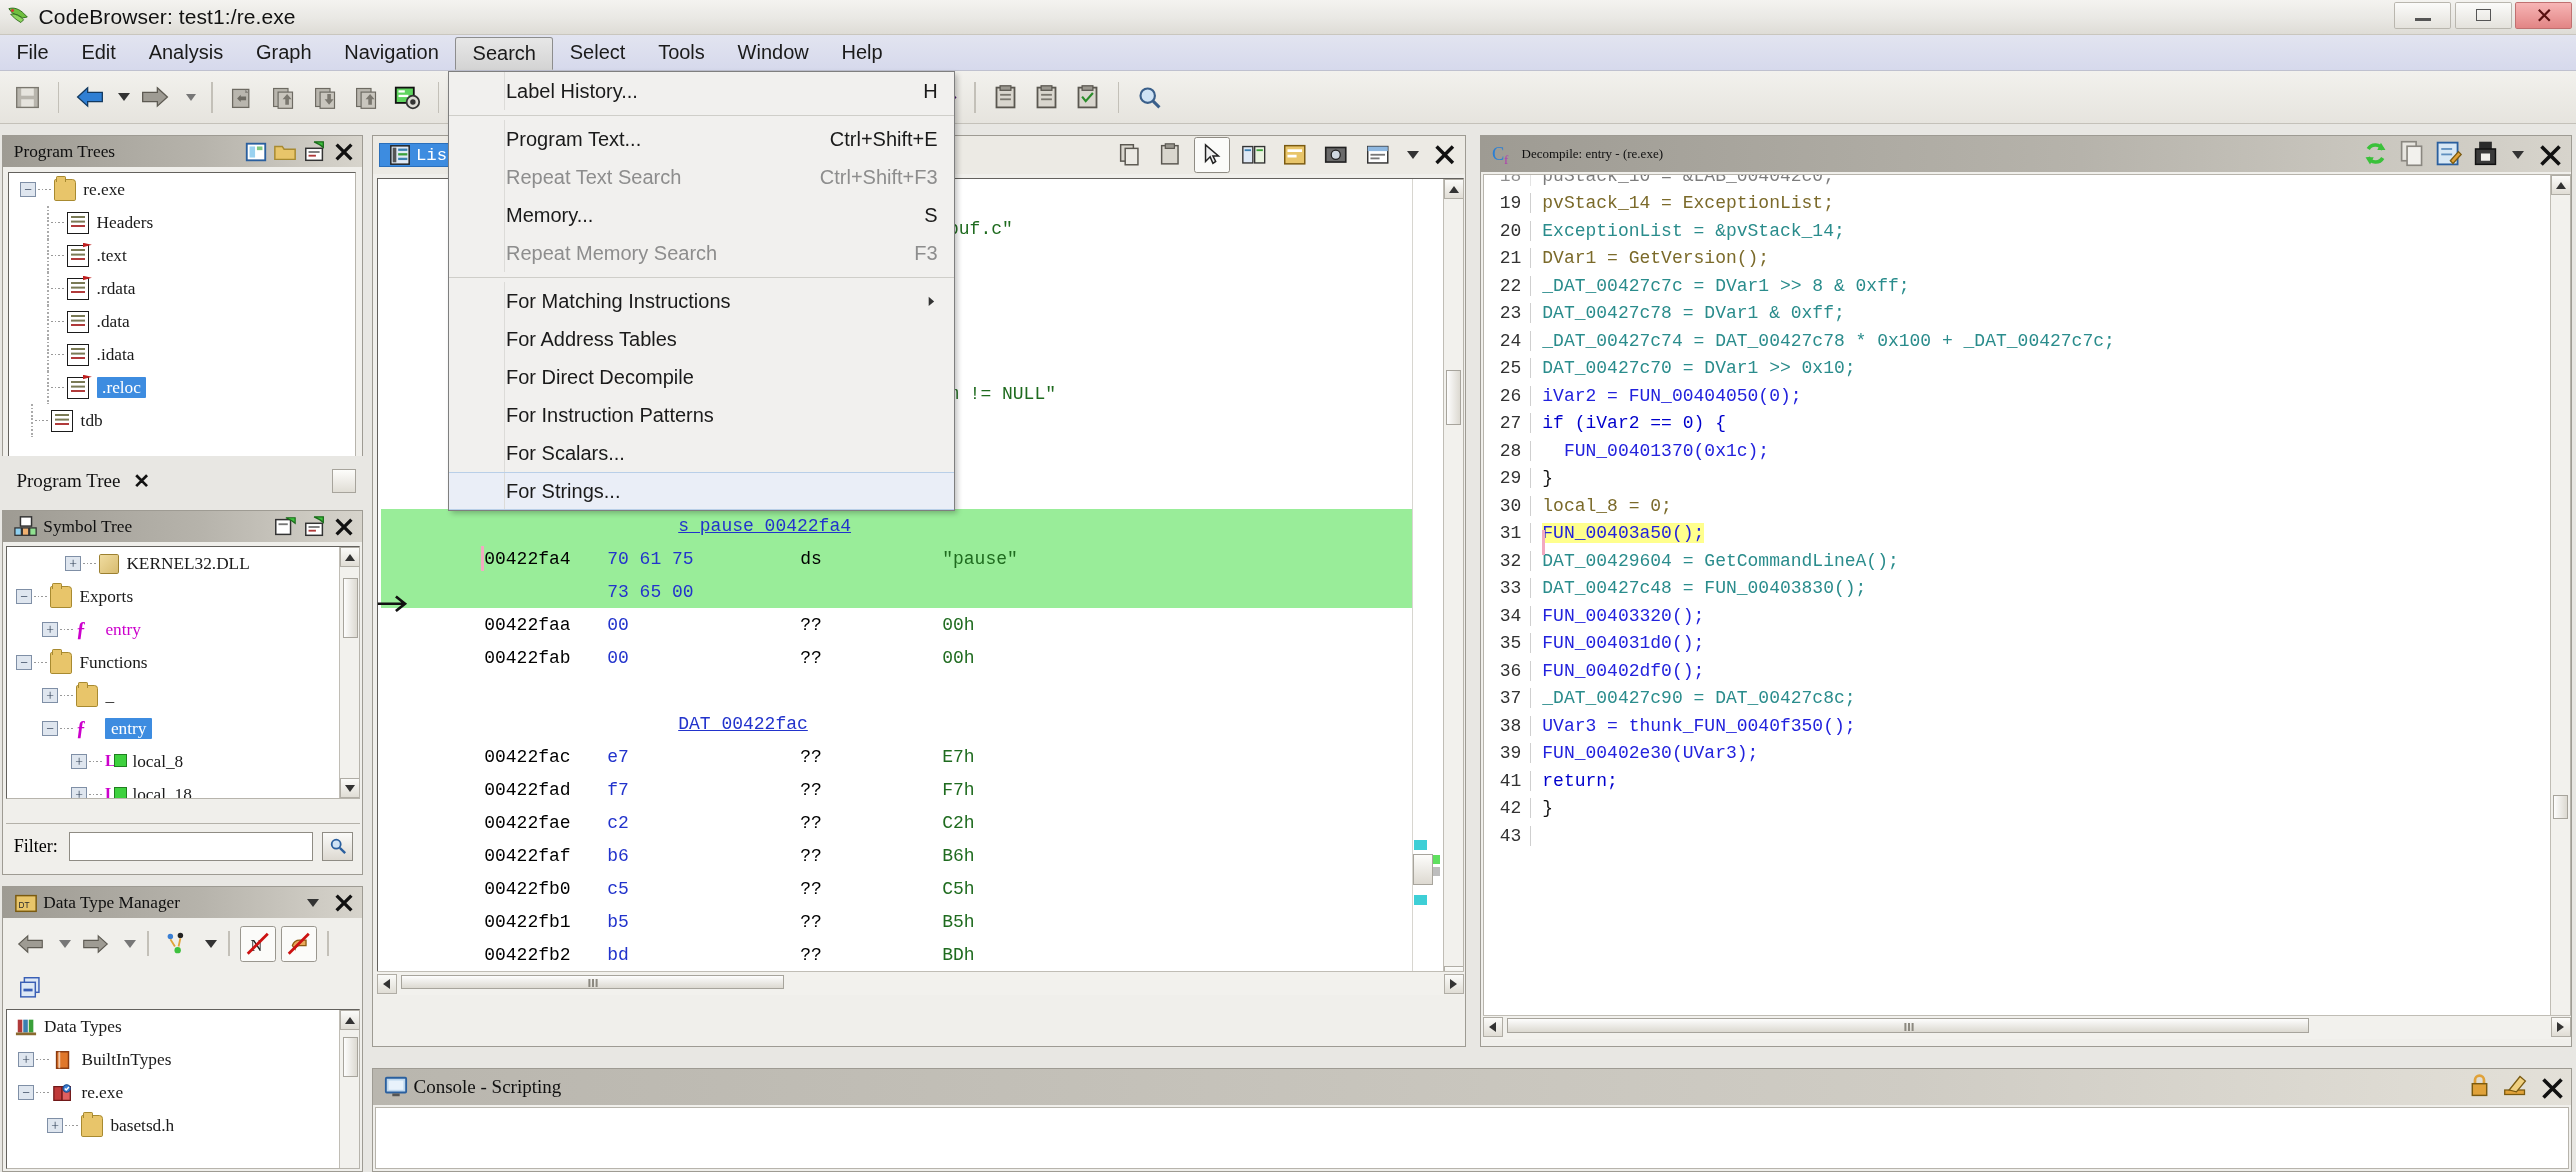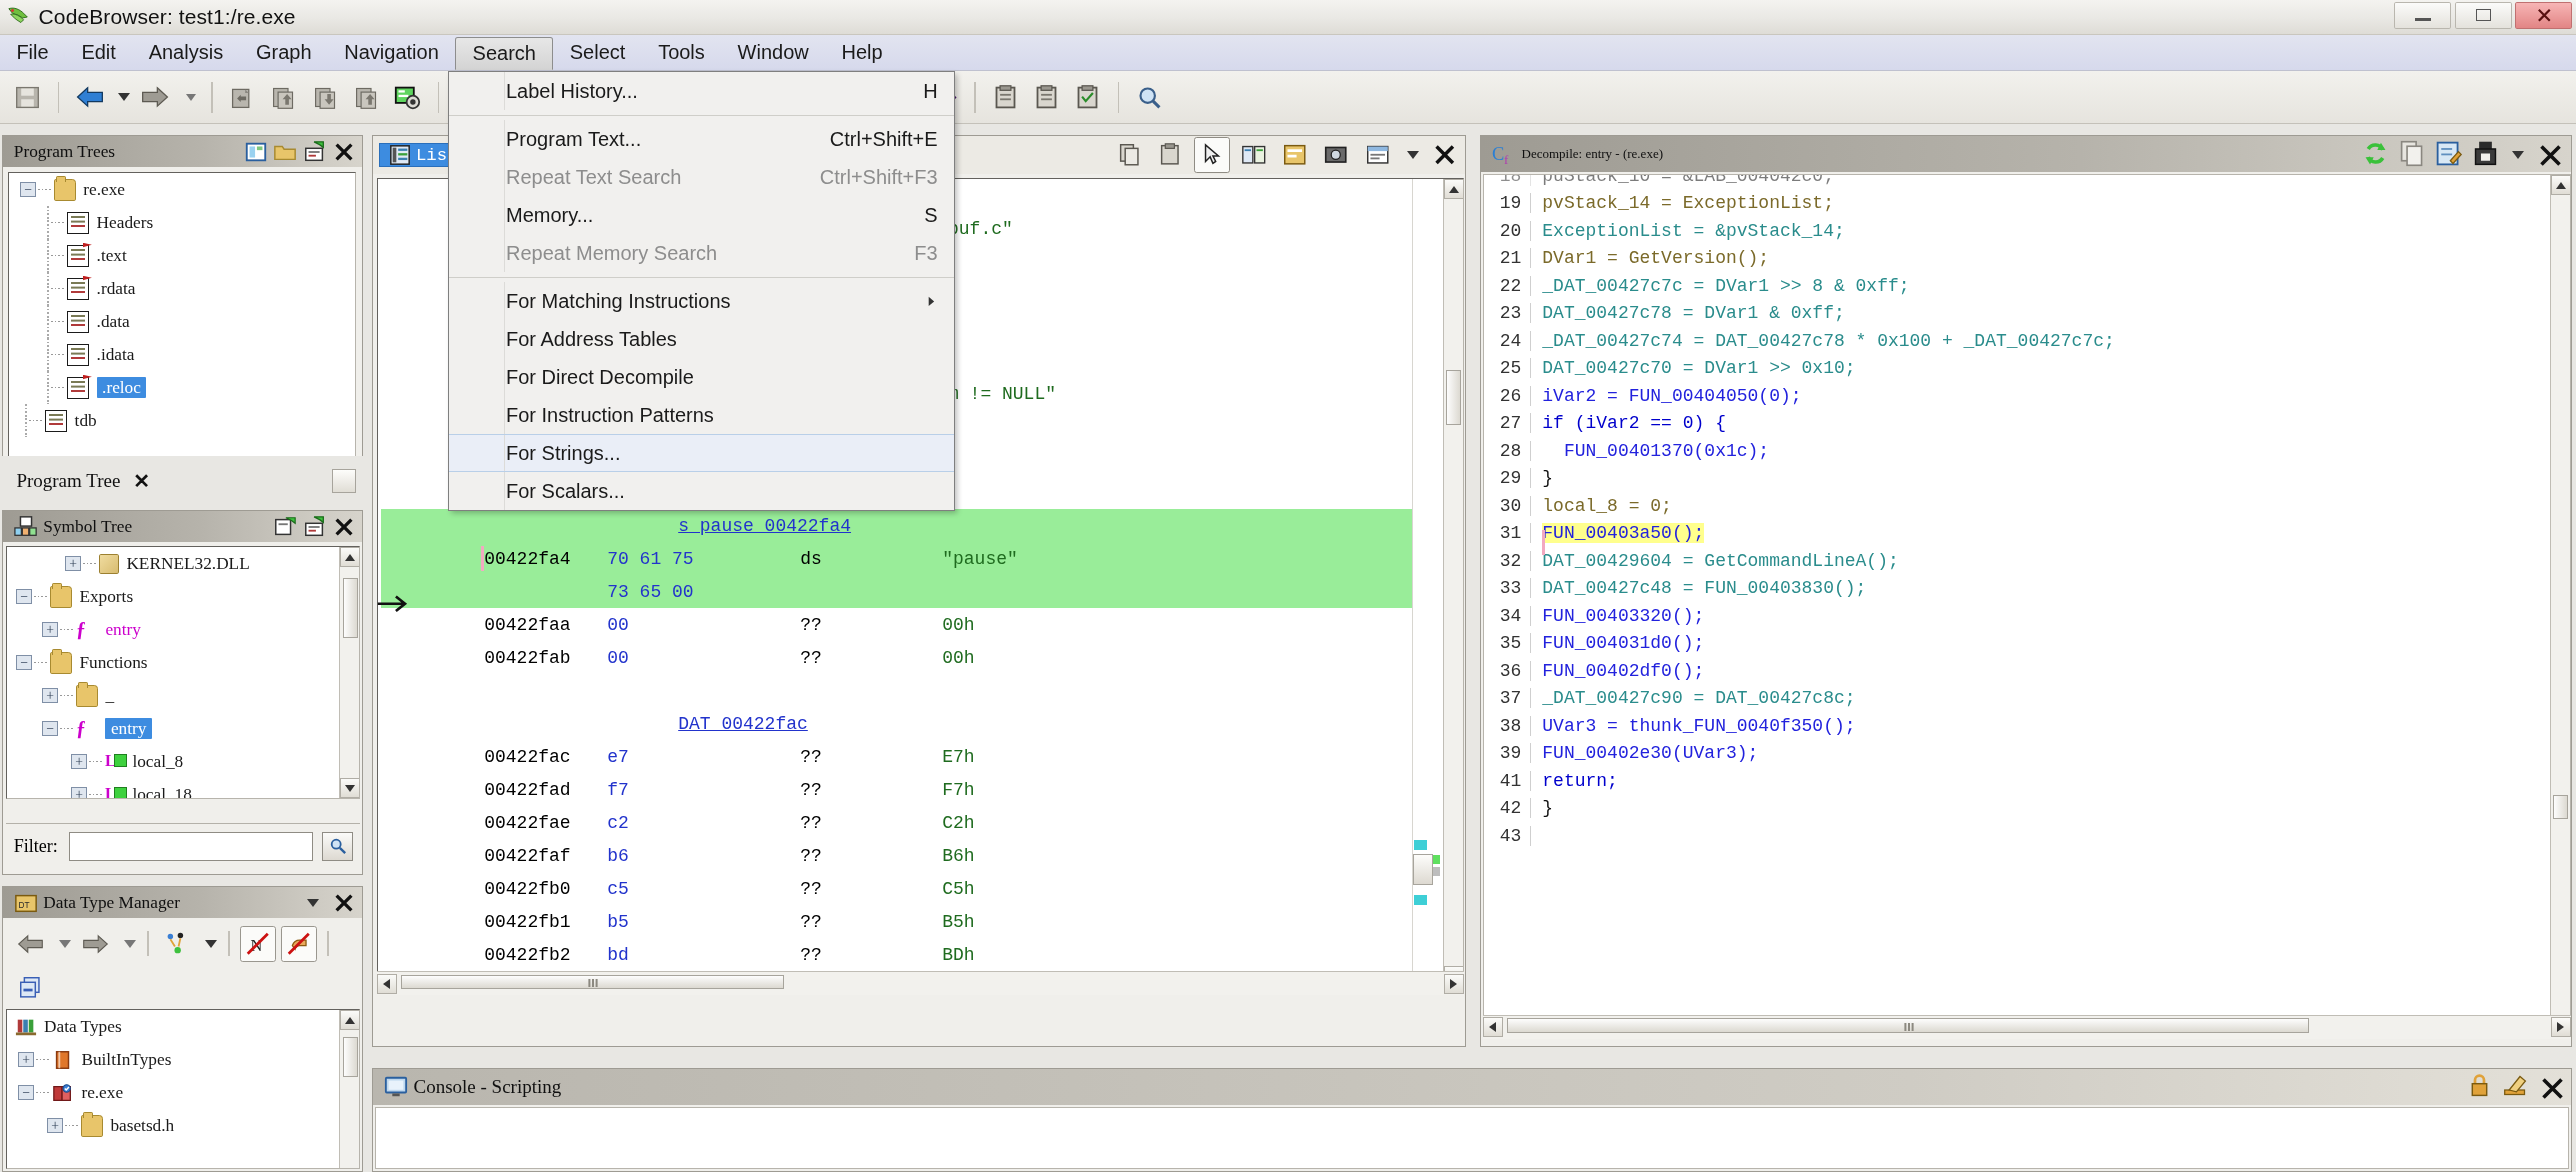--- a/index.html
+++ b/index.html
@@ -488,21 +488,21 @@
           <span class="tdots"></span>
         <span class="ico ico-doc"></span>
         <span class="tlabel">.idata</span>
       </div>
       <div class="trow" style="padding-left:38px;">
         <span class="tvline"></span>
           <span class="tdots"></span>
         <span class="ico ico-doc flag"></span>
         <span class="tlabel sel">.reloc</span>
       </div>
-      <div class="trow" style="padding-left:16px;">
+      <div class="trow" style="padding-left:22px;">
         <span class="tvline"></span>
           <span class="tdots"></span>
         <span class="ico ico-doc"></span>
         <span class="tlabel">tdb</span>
       </div>
     </div>
   </div>
 
   <div class="panel" style="left:1.8px; top:456px; width:361px; height:49px; border:none; background:#e8e7e3;">
     <div style="display:flex;align-items:center;height:49px;padding-left:14.6px;">
@@ -1228,24 +1228,24 @@
       <span>For Address Tables</span>
     </div>
     <div class="dd-item">
       <span class="gutter"></span>
       <span>For Direct Decompile</span>
     </div>
     <div class="dd-item">
       <span class="gutter"></span>
       <span>For Instruction Patterns</span>
     </div>
+    <div class="dd-item">
+      <span class="gutter"></span>
+      <span>For Scalars...</span>
+    </div>
     <div class="dd-item hover">
       <span class="gutter"></span>
       <span>For Strings...</span>
     </div>
-    <div class="dd-item">
-      <span class="gutter"></span>
-      <span>For Scalars...</span>
-    </div>
   </div>
 
 </div>
 
 
 </body></html>

